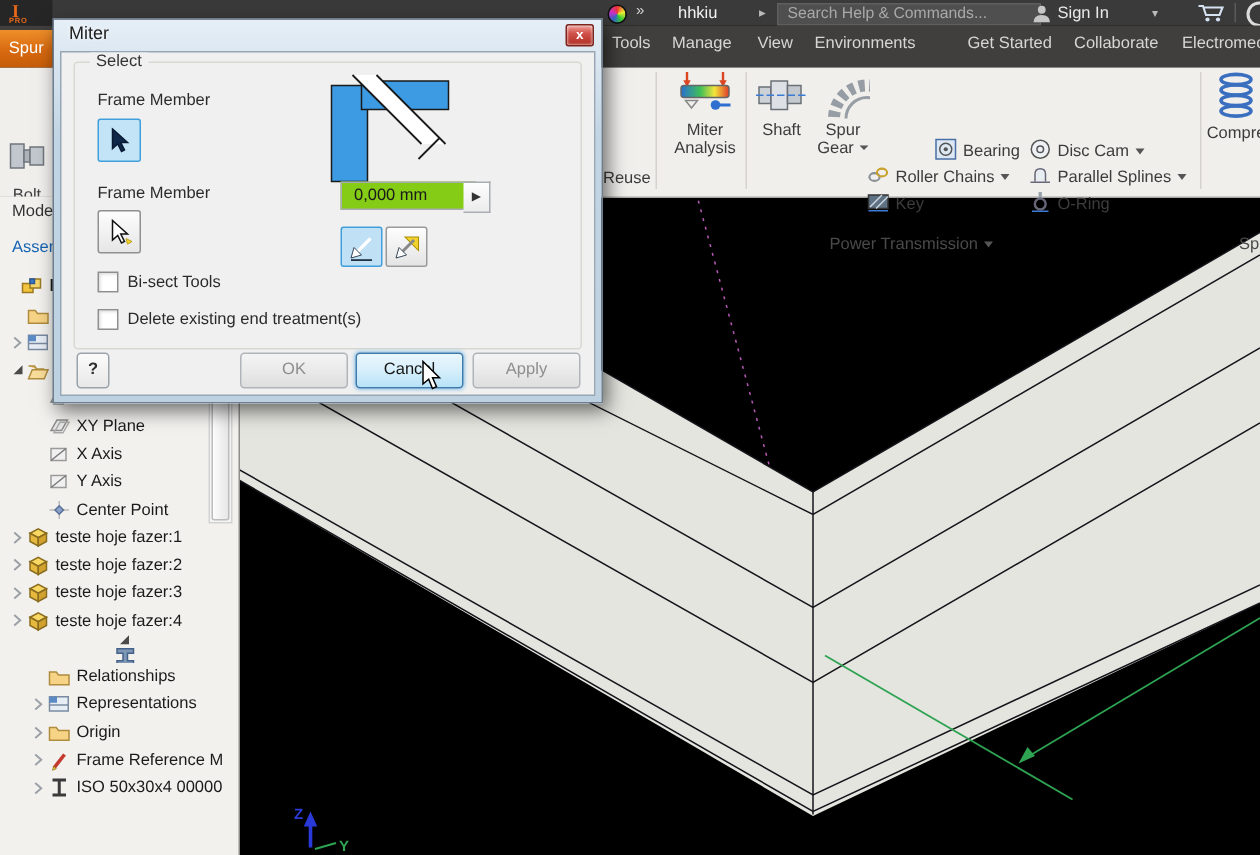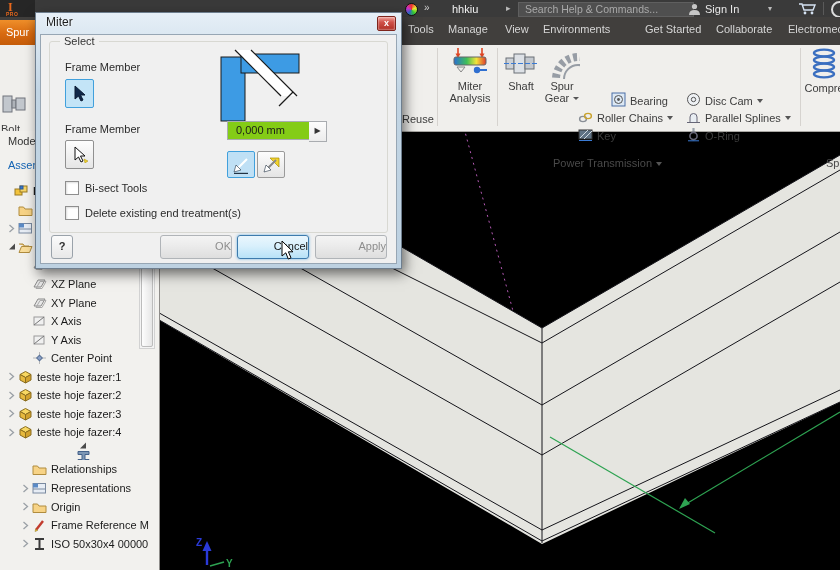--- a/index.html
+++ b/index.html
@@ -35,21 +35,21 @@
   .ribbon{left:0;top:45px;width:840px;height:86px;background:#f0efec;border-bottom:1px solid #a8a6a2;z-index:8;}
   .rib-sep{position:absolute;top:3px;width:1px;height:78px;background:#d6d3cf;}
   .bigbtn{position:absolute;top:2px;text-align:center;color:#3c3c3c;}
   .bigbtn .lab{line-height:11.5px;font-size:11px;}
   .smallrow{position:absolute;height:17px;display:flex;align-items:center;color:#3c3c3c;white-space:nowrap;}
   .smallrow .lab{margin-left:4px;}
   .dd-tri{display:inline-block;width:0;height:0;border-left:3.5px solid transparent;border-right:3.5px solid transparent;
     border-top:4px solid #555;margin-left:4px;vertical-align:middle;}
   .panel-label{position:absolute;top:112px;color:#4a4a4a;font-size:11px;white-space:nowrap;}
   .reuse{left:402px;top:68px;color:#3c3c3c;}
-  .boltbtn{left:1px;top:48px;width:34px;color:#3c3c3c;line-height:12px;}
+  .boltbtn{left:1px;top:48px;width:34px;text-align:center;color:#3c3c3c;line-height:12px;}
 
   
   .browser{left:0;top:131px;width:160px;height:439px;background:#f2f1ee;z-index:10;overflow:hidden;}
   .browser-edge{left:159px;top:131px;width:1px;height:439px;background:#8f8d8a;z-index:11;}
   .b-header{position:absolute;left:8px;top:4px;color:#333;}
   .b-filter{position:absolute;left:8px;top:28px;color:#1464b4;}
   .tree{position:absolute;left:0;top:51px;right:0;}
   .trow{height:18.55px;display:flex;align-items:center;white-space:nowrap;color:#1b1b1b;overflow:hidden;}
   .trow .tlabel{margin-left:4px;}
   .trow .exp{width:11px;display:inline-flex;justify-content:center;flex:none;}
@@ -81,21 +81,21 @@
   .mini{position:absolute;width:26px;height:25px;border-radius:2px;display:flex;align-items:center;justify-content:center;}
   .mini.active{background:#bfe0f5;border:1px solid #41a0dc;}
   .mini.normal{background:linear-gradient(#fdfdfd,#e4e4e4);border:1px solid #9a9a9a;}
   .val-input{position:absolute;left:186px;top:86px;width:80px;height:17px;background:#84cc16;border:1px solid #a9acb0;
     line-height:17px;padding-left:8px;color:#1a1a1a;}
   .flyout{position:absolute;left:268px;top:86px;width:17px;height:19px;background:linear-gradient(#fdfdfd,#ececec);
     border:1px solid #a9acb0;border-left:none;text-align:center;line-height:18px;font-size:8px;color:#333;}
   .chk{position:absolute;display:flex;align-items:center;color:#2b2b2b;}
   .chk .box{width:12px;height:12px;background:#fff;border:1px solid #8e8e8e;margin-right:6px;box-shadow:inset 1px 1px 2px #ddd;}
   .w7btn{position:absolute;width:70px;height:22px;border:1px solid #b0b4b8;border-radius:3px;
-    background:linear-gradient(#f4f4f4,#ebebeb 45%,#dedede);text-align:right;line-height:21px;color:#8d8d8d;}
+    background:linear-gradient(#f4f4f4,#ebebeb 45%,#dedede);text-align:center;line-height:21px;color:#8d8d8d;}
   .w7btn.focusbtn{border:1px solid #3d7bad;background:linear-gradient(#eaf6fd,#d9f0fc 45%,#b8e2f7);
     color:#151515;box-shadow:0 0 3px #6db3e2;}
   .helpbtn{position:absolute;left:10px;top:200px;width:20px;height:22px;border:1px solid #9aa2aa;border-radius:3px;
     background:linear-gradient(#fbfbfb,#e8e8e8);text-align:center;line-height:21px;color:#2d2d2d;font-weight:bold;}
   .cursor{z-index:60;}
 </style>
 </head>
 <body>
 
 <div class="screen">
@@ -187,21 +187,21 @@
     <div class="bigbtn" style="left:541px;width:42px">
       <svg width="36" height="32">
         <circle cx="34" cy="32" r="22" fill="none" stroke="#979da5" stroke-width="8" stroke-dasharray="4 3"></circle>
         <circle cx="34" cy="32" r="14" fill="none" stroke="#979da5" stroke-width="2"></circle>
       </svg>
       <div class="lab">Spur</div>
       <div class="lab"><span>Gear</span><span class="dd-tri" style="border-top-width:3px"></span></div>
     </div>
 
     <div id="ribcol1">
-        <div class="smallrow" style="left: 566px; top: 47px; padding-left: 45px;">
+        <div class="smallrow" style="left: 578px; top: 47px; padding-left: 45px;">
           <span><svg width="15" height="15">
               <rect x="1" y="1" width="13" height="13" fill="#dce8f4" stroke="#4a6fa5"></rect>
               <circle cx="7.5" cy="7.5" r="4" fill="none" stroke="#555"></circle>
               <circle cx="7.5" cy="7.5" r="1.4" fill="#555"></circle>
             </svg></span>
           <span class="lab">Bearing</span>
         </div>
         <div class="smallrow" style="left: 578px; top: 64.5px;">
           <span><svg width="15" height="15">
               <ellipse cx="5" cy="9" rx="3.4" ry="2.6" fill="none" stroke="#8a8f96" stroke-width="1.4"></ellipse>
@@ -356,30 +356,20 @@
           <span class="tlabel">YZ Plane</span>
         </div>
         <div class="trow" style="padding-left: 20px;">
           <span class="exp"></span>
           <span class="ticon">
             <svg width="15" height="14">
               <polygon points="2,10 6,3 13,3 9,10" fill="#e7e7e7" stroke="#8a8a8a"></polygon>
               <polygon points="4,11.5 8,4.5 14,4.5 10,11.5" fill="none" stroke="#aaa"></polygon>
             </svg>
           </span>
-          <span class="tlabel">XZ Plane</span>
-        </div>
-        <div class="trow" style="padding-left: 20px;">
-          <span class="exp"></span>
-          <span class="ticon">
-            <svg width="15" height="14">
-              <polygon points="2,10 6,3 13,3 9,10" fill="#e7e7e7" stroke="#8a8a8a"></polygon>
-              <polygon points="4,11.5 8,4.5 14,4.5 10,11.5" fill="none" stroke="#aaa"></polygon>
-            </svg>
-          </span>
           <span class="tlabel">XY Plane</span>
         </div>
         <div class="trow" style="padding-left: 20px;">
           <span class="exp"></span>
           <span class="ticon">
             <svg width="15" height="14">
               <rect x="2" y="3" width="10" height="8" fill="#f0f0f0" stroke="#9a9a9a"></rect>
               <line x1="2" y1="11" x2="12" y2="3" stroke="#777"></line>
             </svg>
           </span>

